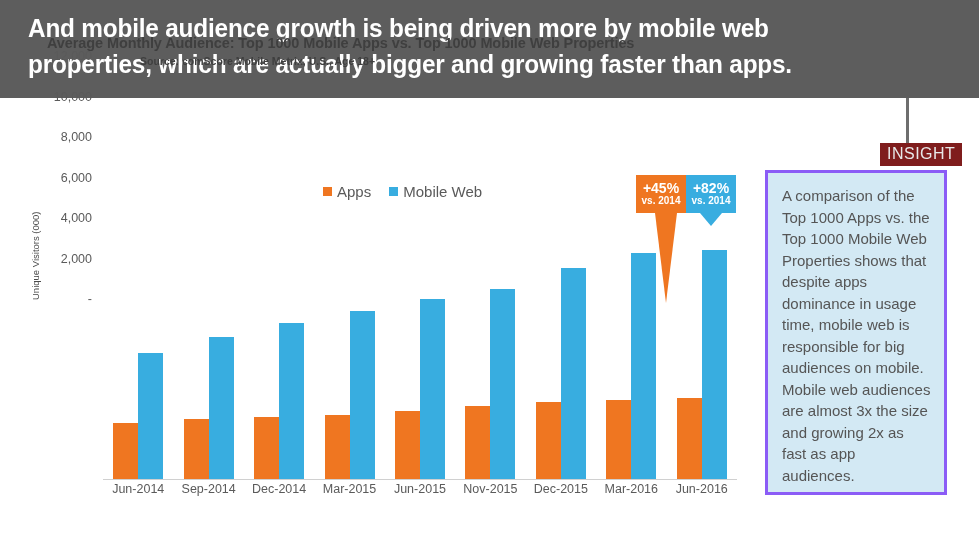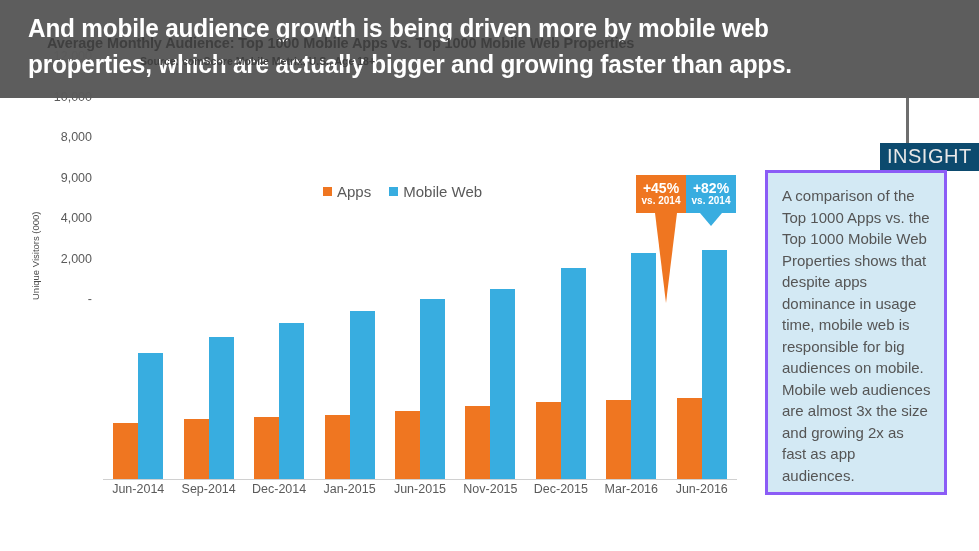--- a/index.html
+++ b/index.html
@@ -133,22 +133,22 @@
     position:absolute;left:700px;top:213px;
     width:0;height:0;
     border-left:11px solid transparent;
     border-right:11px solid transparent;
     border-top:13px solid #38ade0;
   }
 
   
   .insight-tag{
     position:absolute;left:880px;top:143px;
-    background:#0c4a6e;color:#e8e8e8;
-    font-size:20px;letter-spacing:0.5px;
+    background:#7f1d1d;color:#e8e8e8;
+    font-size:16px;letter-spacing:0.5px;
     padding:2px 7px 3px 7px;
     white-space:nowrap;
   }
   .insight-box{
     position:absolute;left:765px;top:170px;width:182px;height:325px;
     background:#d3e9f4;
     border:3px solid #8b5cf6;
     box-sizing:border-box;
     padding:12px 12px 10px 14px;
   }
@@ -185,21 +185,21 @@
       <span class="legend-label">Mobile Web</span>
     </div>
   </div>
 
   <div class="y-axis-title">Unique Visitors (000)</div>
 
   <div class="ytick-wrap" id="ytick-wrap">
       <div class="ytick" style="top: 263px;">-</div>
       <div class="ytick" style="top: 222.538px;">2,000</div>
       <div class="ytick" style="top: 182.077px;">4,000</div>
-      <div class="ytick" style="top: 141.615px;">9,000</div>
+      <div class="ytick" style="top: 141.615px;">6,000</div>
       <div class="ytick" style="top: 101.154px;">8,000</div>
       <div class="ytick" style="top: 60.6923px;">10,000</div>
       <div class="ytick" style="top: 20.2308px;">12,000</div>
     </div>
 
   <div class="plot">
     <div class="bars" id="bars">
         <div class="group">
           <span class="bar apps" style="height: 55.6346px; background: rgb(239, 118, 33);"></span>
           <span class="bar web" style="height: 126.442px; background: rgb(56, 173, 224);"></span>
@@ -236,21 +236,21 @@
           <span class="bar apps" style="height: 80.9231px; background: rgb(239, 118, 33);"></span>
           <span class="bar web" style="height: 228.608px; background: rgb(56, 173, 224);"></span>
         </div>
       </div>
   </div>
   <div class="axis-line"></div>
   <div class="xlabels" id="xlabels">
       <div class="xlabel">Jun-2014</div>
       <div class="xlabel">Sep-2014</div>
       <div class="xlabel">Dec-2014</div>
-      <div class="xlabel">Jan-2015</div>
+      <div class="xlabel">Mar-2015</div>
       <div class="xlabel">Jun-2015</div>
       <div class="xlabel">Nov-2015</div>
       <div class="xlabel">Dec-2015</div>
       <div class="xlabel">Mar-2016</div>
       <div class="xlabel">Jun-2016</div>
     </div>
 
   <div class="pointer-long"></div>
   <div class="pointer-short"></div>
   <div class="badges">

